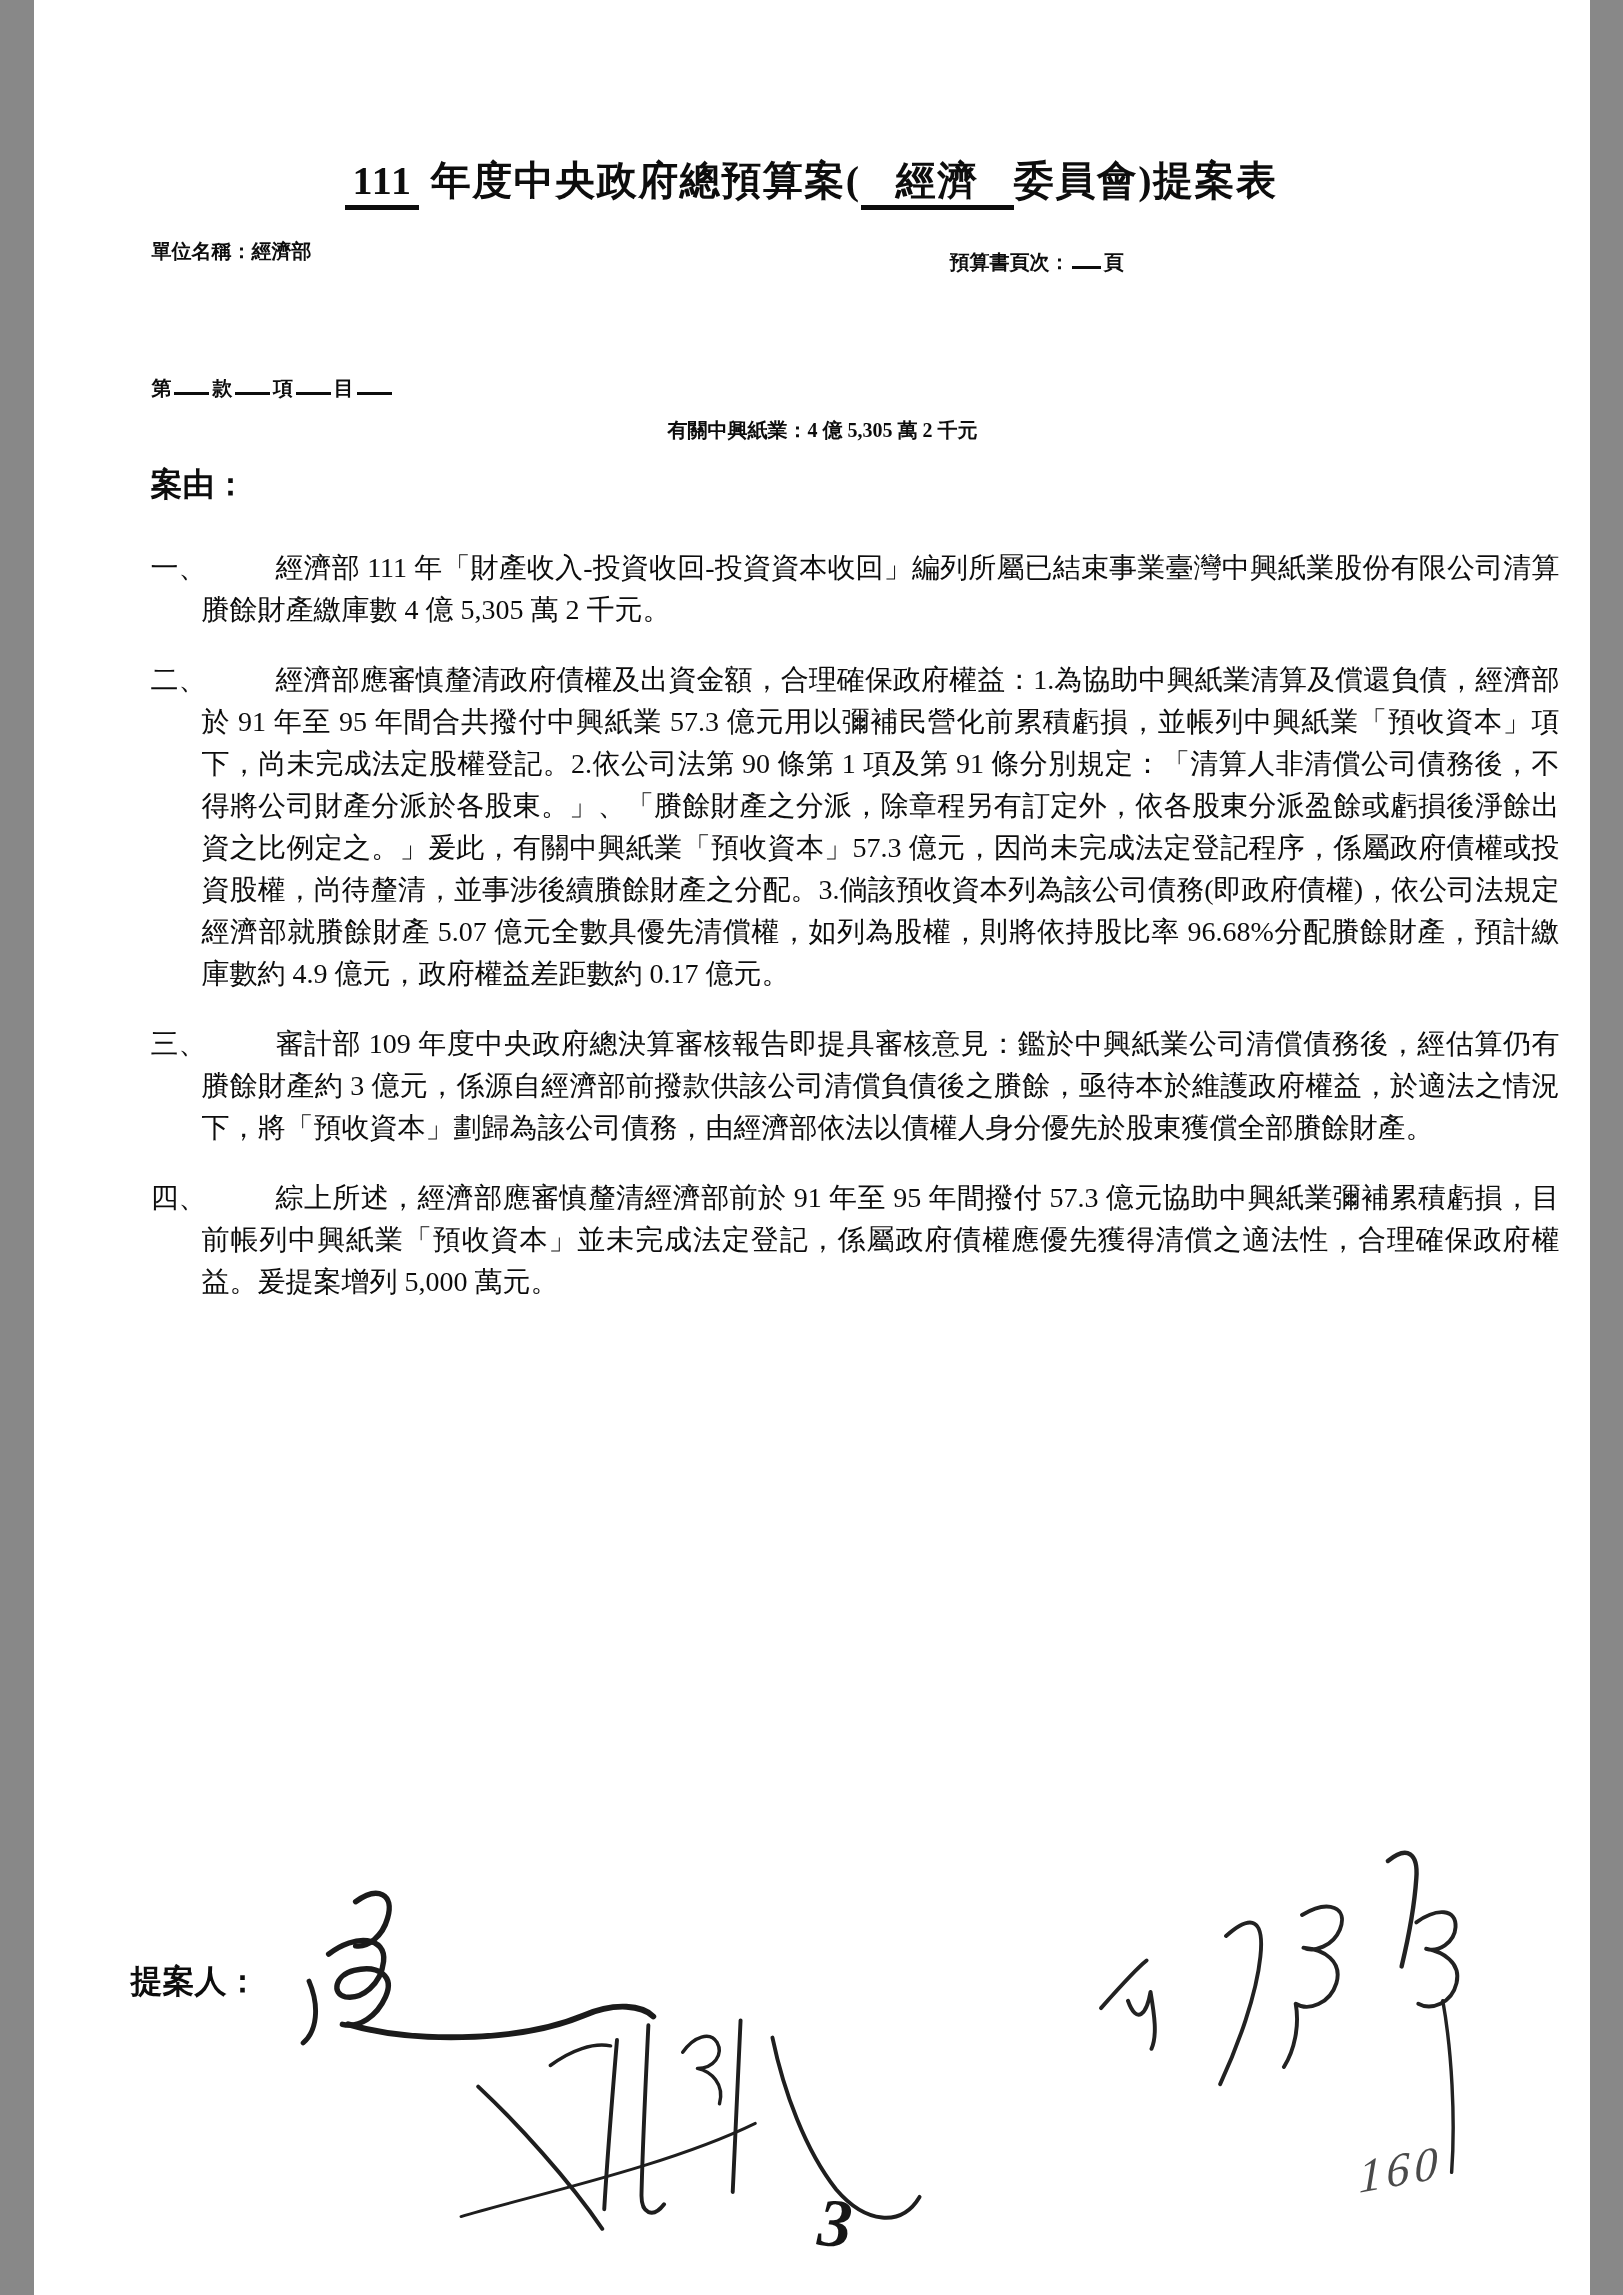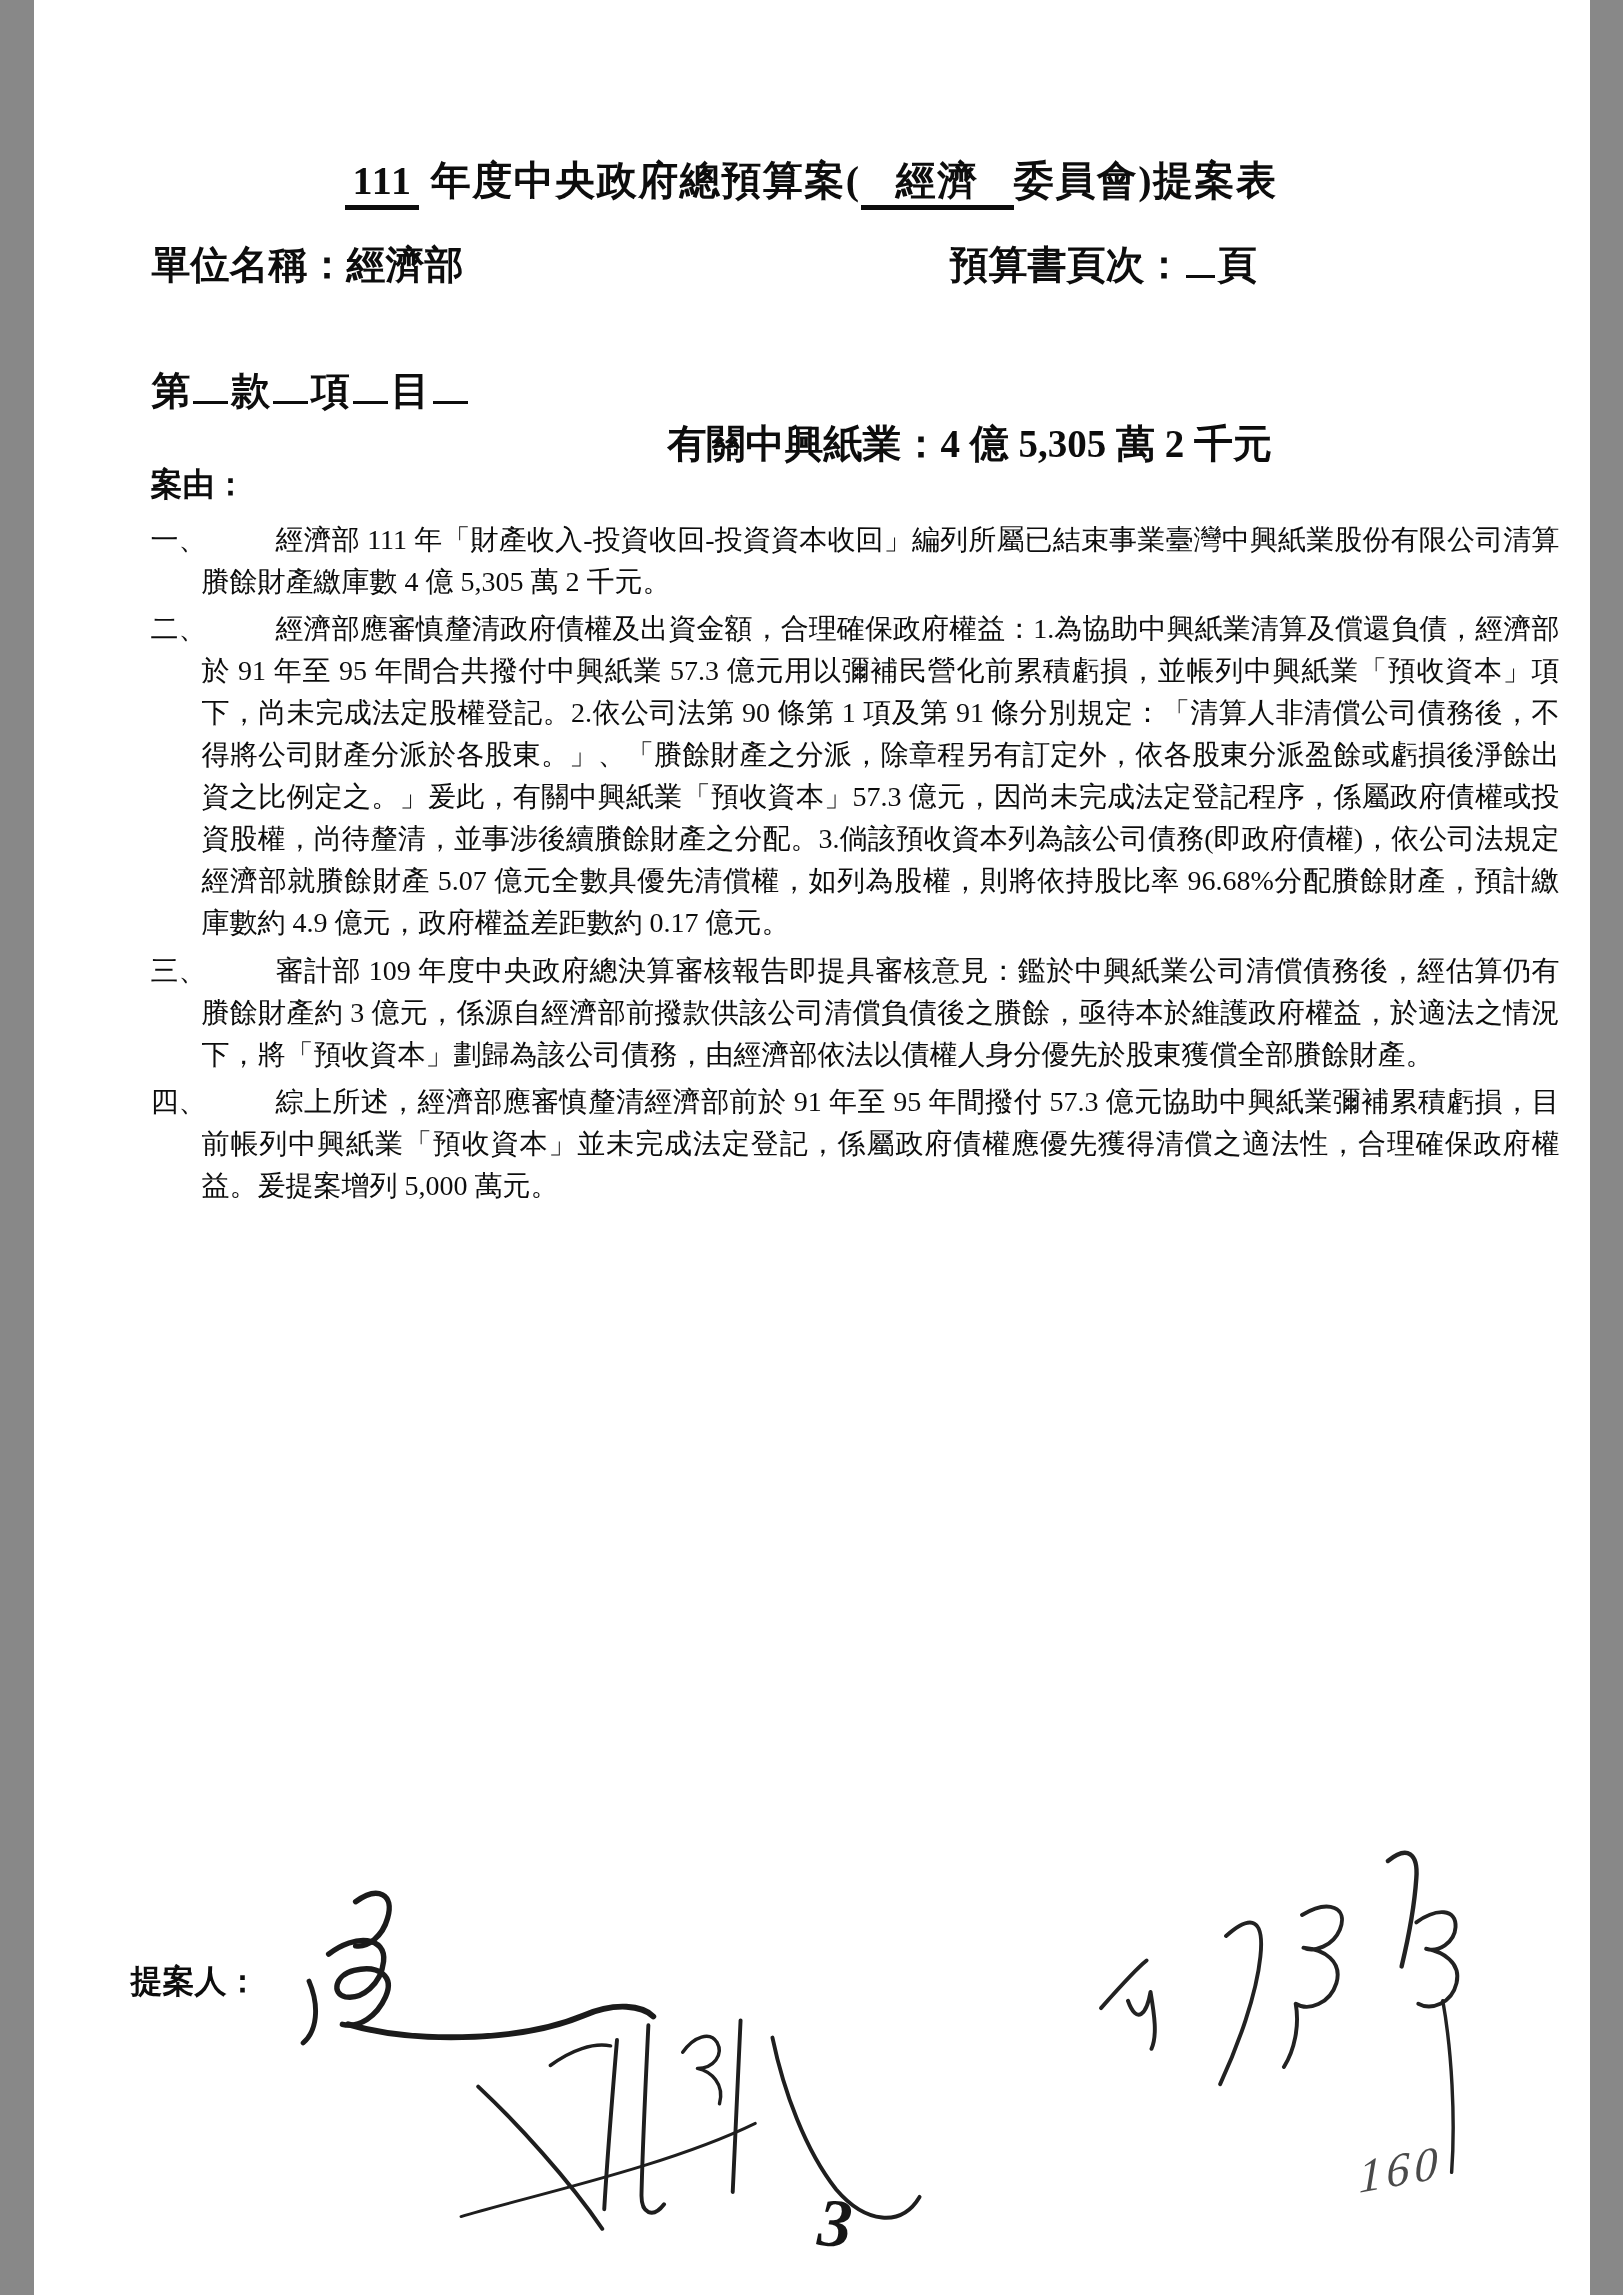--- a/index.html
+++ b/index.html
@@ -19,21 +19,21 @@
     left:0; right:0; top:153px;
     text-align:center;
     font-size:40px; font-weight:bold;
     letter-spacing:1.5px;
     white-space:nowrap;
   }
   .u-year    { border-bottom:5.4px solid #0d0d0d; padding:0 6.9px 2px 6.9px; }
   .u-committee { border-bottom:5.4px solid #0d0d0d; padding:0 35px 2px 35px; }
 
   
-  .hrow { font-size:39px; font-weight:bold; white-space:nowrap; }
+  .hrow { font-size:20px; font-weight:bold; white-space:nowrap; }
   .blank {
     display:inline-block; width:35px; height:27.5px;
     border-bottom:3.4px solid #0d0d0d;
     vertical-align:baseline;
     margin:0 2.9px;
   }
   .blank-short { width:28.4px; }
   .cb { font-weight:bold; letter-spacing:1px; }
 
   
@@ -41,21 +41,21 @@
   .case-items {
     position:absolute;
     left:168px; top:519px; width:1358px;
     font-size:28px; line-height:42px;
     font-weight:normal;
     text-align:justify;
     word-break:break-all;
   }
   .case-item { position:relative; margin-bottom:5.4px; }
   .case-marker { position:absolute; left:-51px; top:0; }
-  .case-text { text-indent:74px; }
+  .case-text { text-indent:74px;margin-top:28px; }
 
   
   .proposer { font-size:32px; font-weight:bold; }
   .page-num {
     font-size:68px; font-weight:bold; font-style:italic;
     color:#161616;
     transform:rotate(4deg);
   }
   .corner-note {
     font-size:47px; font-style:italic; color:#4a4a4a;

